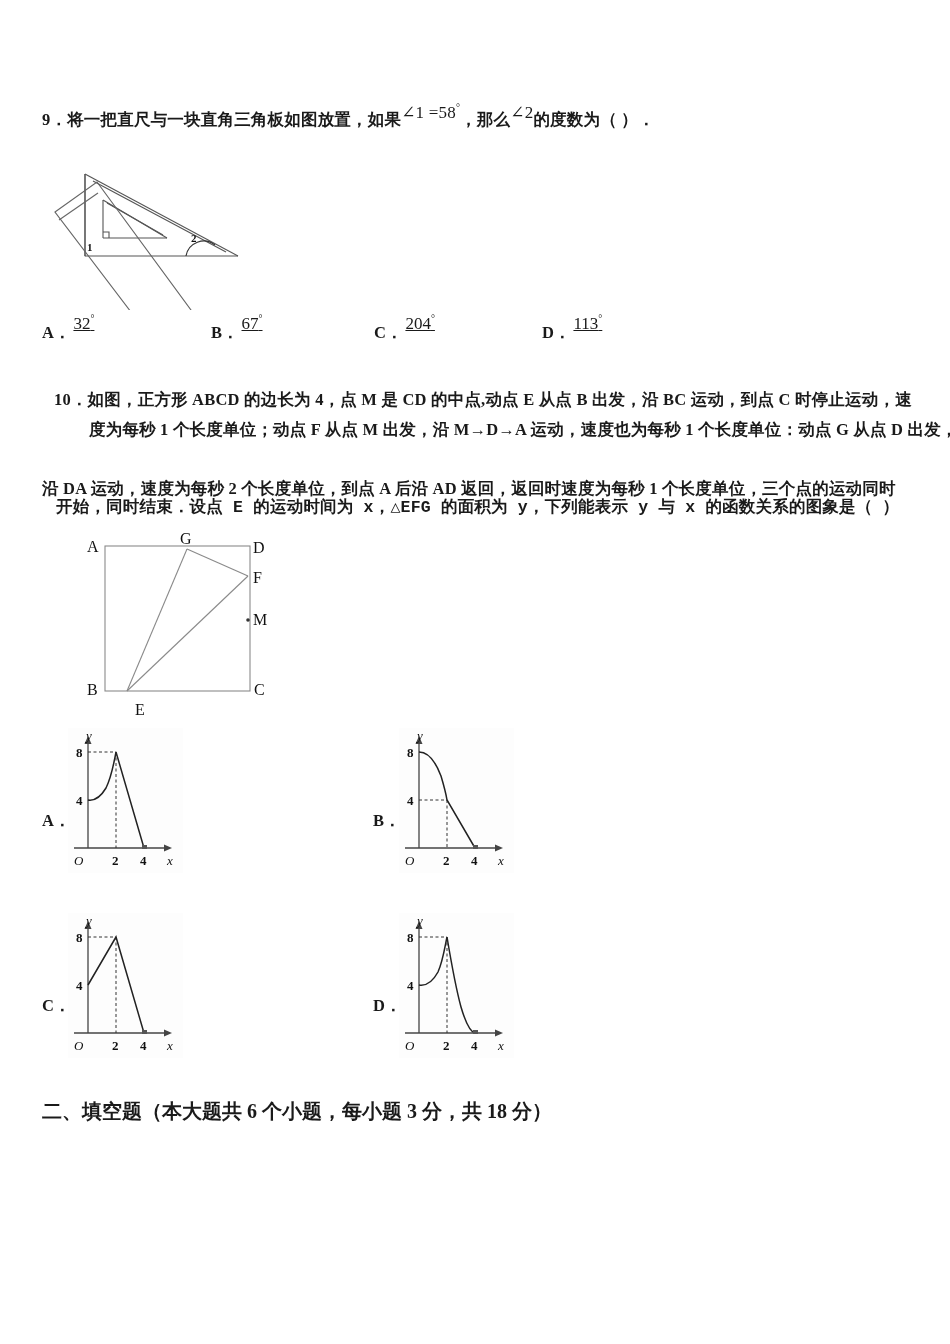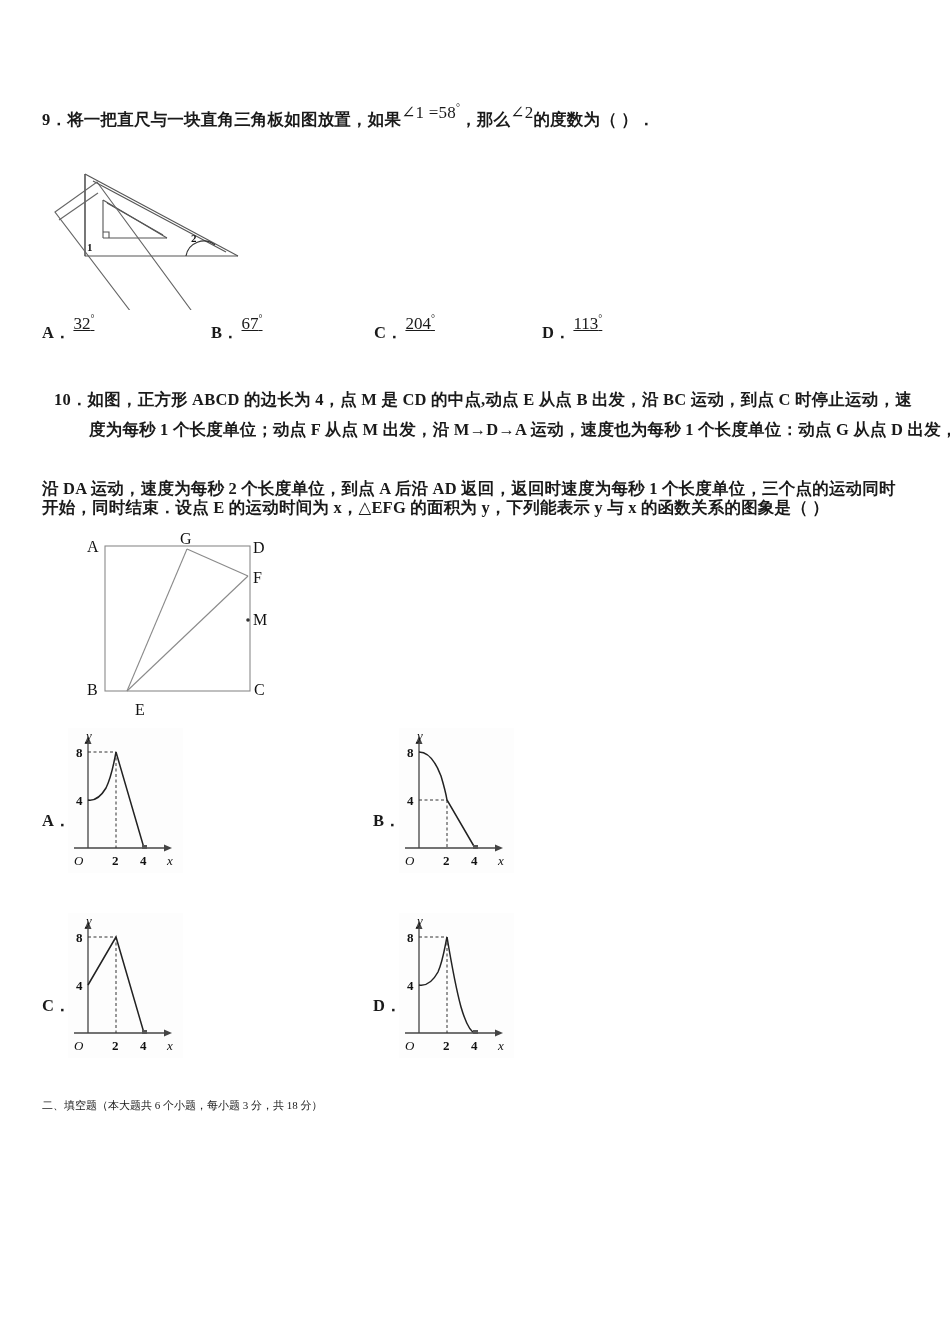--- a/index.html
+++ b/index.html
@@ -82,22 +82,22 @@
   .graph-box {
     position: absolute;
     background: #fdfdfd;
   }
   
   .fig {
     position: absolute;
   }
   .section-head {
     position: absolute;
-    font-size: 11px;
-    font-weight: 400;
+    font-size: 20px;
+    font-weight: 700;
     white-space: nowrap;
   }
   svg { display: block; }
   text { font-family: "Liberation Serif", "DejaVu Serif", serif; }
 </style>
 </head>
 <body>
 
 <div class="page">
 
@@ -143,21 +143,21 @@
   <div class="opt9" style="left:374px; top:322px;">
     <span class="letter">C．</span><span class="val"><span>204</span><span class="deg">°</span></span>
   </div>
   <div class="opt9" style="left:542px; top:322px;">
     <span class="letter">D．</span><span class="val"><span>113</span><span class="deg">°</span></span>
   </div>
 
   <div class="qline serif-cn" style="left:54px; top:383px;margin-top:9px;">10．如图，正方形 ABCD 的边长为 4，点 M 是 CD 的中点,动点 E 从点 B 出发，沿 BC 运动，到点 C 时停止运动，速</div>
   <div class="qline serif-cn" style="left:42px; top:422px;margin-left:47px;">度为每秒 1 个长度单位；动点 F 从点 M 出发，沿 M→D→A 运动，速度也为每秒 1 个长度单位：动点 G 从点 D 出发，</div>
   <div class="qline serif-cn" style="left:42px; top:481px;">沿 DA 运动，速度为每秒 2 个长度单位，到点 A 后沿 AD 返回，返回时速度为每秒 1 个长度单位，三个点的运动同时</div>
-  <div class="qline serif-cn" style="left:42px; top:500px;">开始，同时结束．设点 E 的运动时间为 x，△EFG 的面积为 y，下列能表示 y 与 x 的函数关系的图象是（     ）</div>
+  <div class="qline serif-cn" style="left:56px; top:500px;font-family:Liberation Mono, monospace;">开始，同时结束．设点 E 的运动时间为 x，△EFG 的面积为 y，下列能表示 y 与 x 的函数关系的图象是（     ）</div>
 
   <div class="fig" style="left:45px; top:528px;">
     <svg width="250" height="195" viewBox="0 0 250 195">
       <g fill="none" stroke="#8a8a8a" stroke-width="1.1">
 
         <rect x="60" y="18" width="145" height="145"></rect>
 
         <path d="M 82 163 L 142 21"></path>
         <path d="M 82 163 L 203 48"></path>
         <path d="M 142 21 L 203 48"></path>

